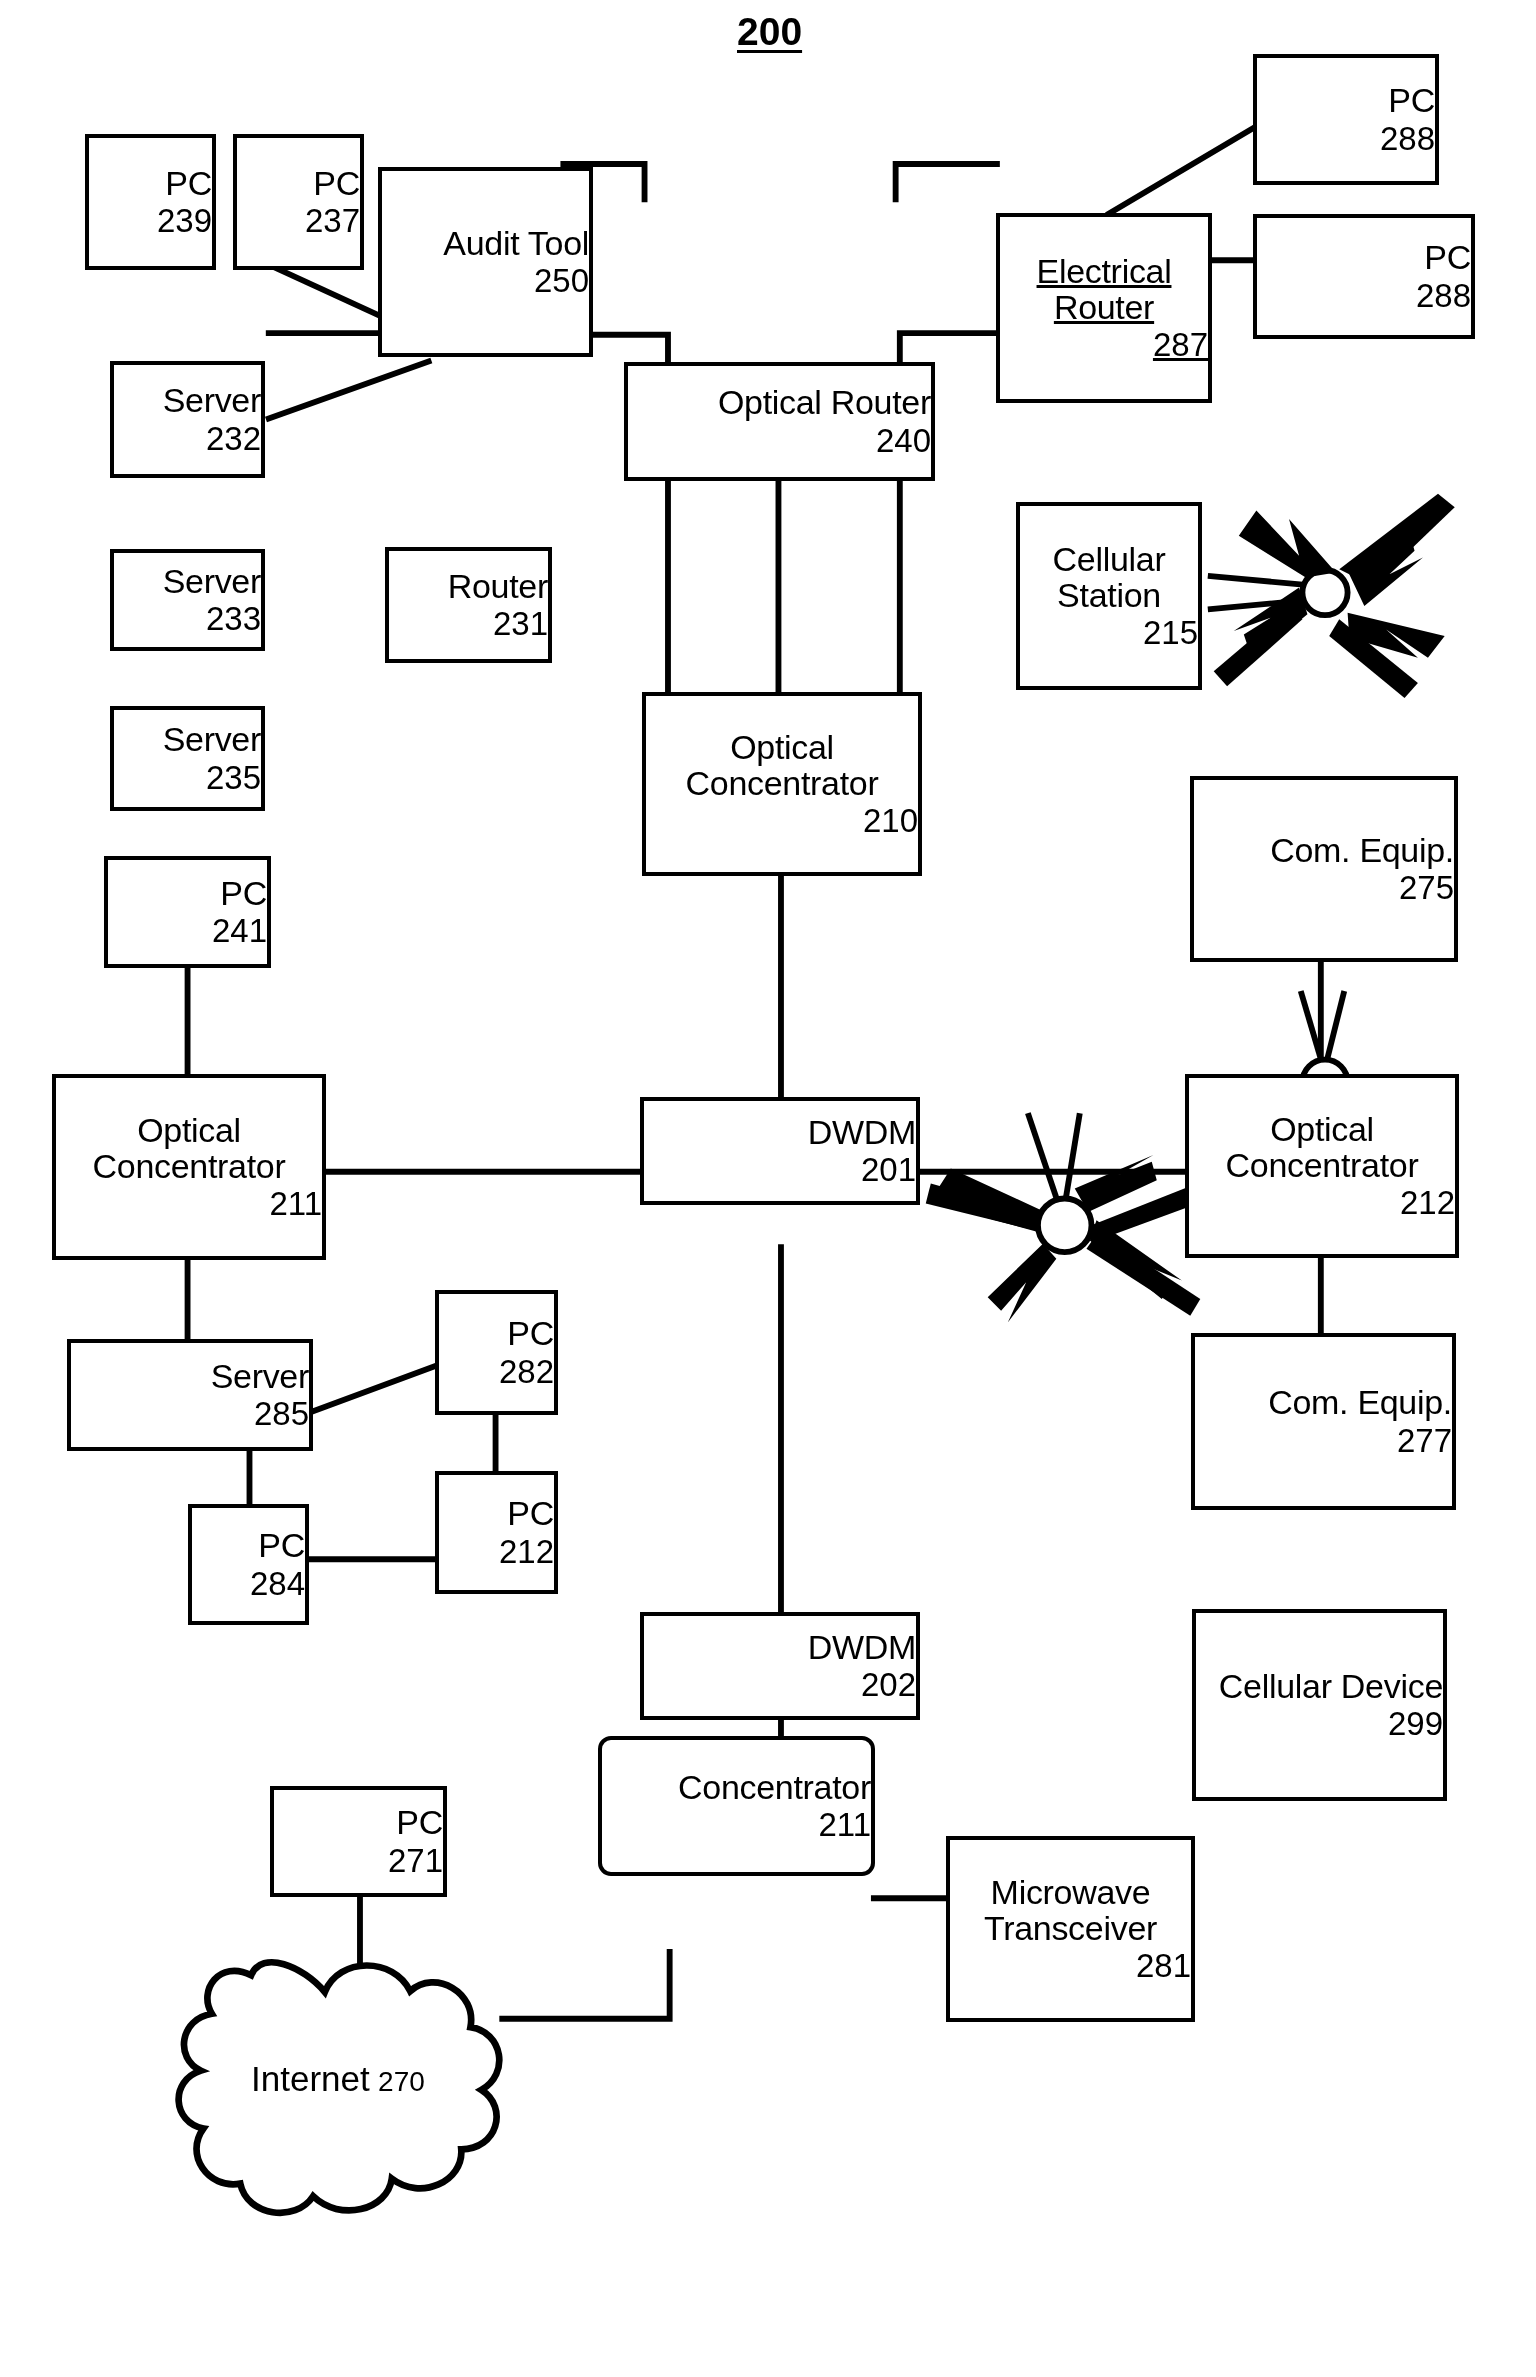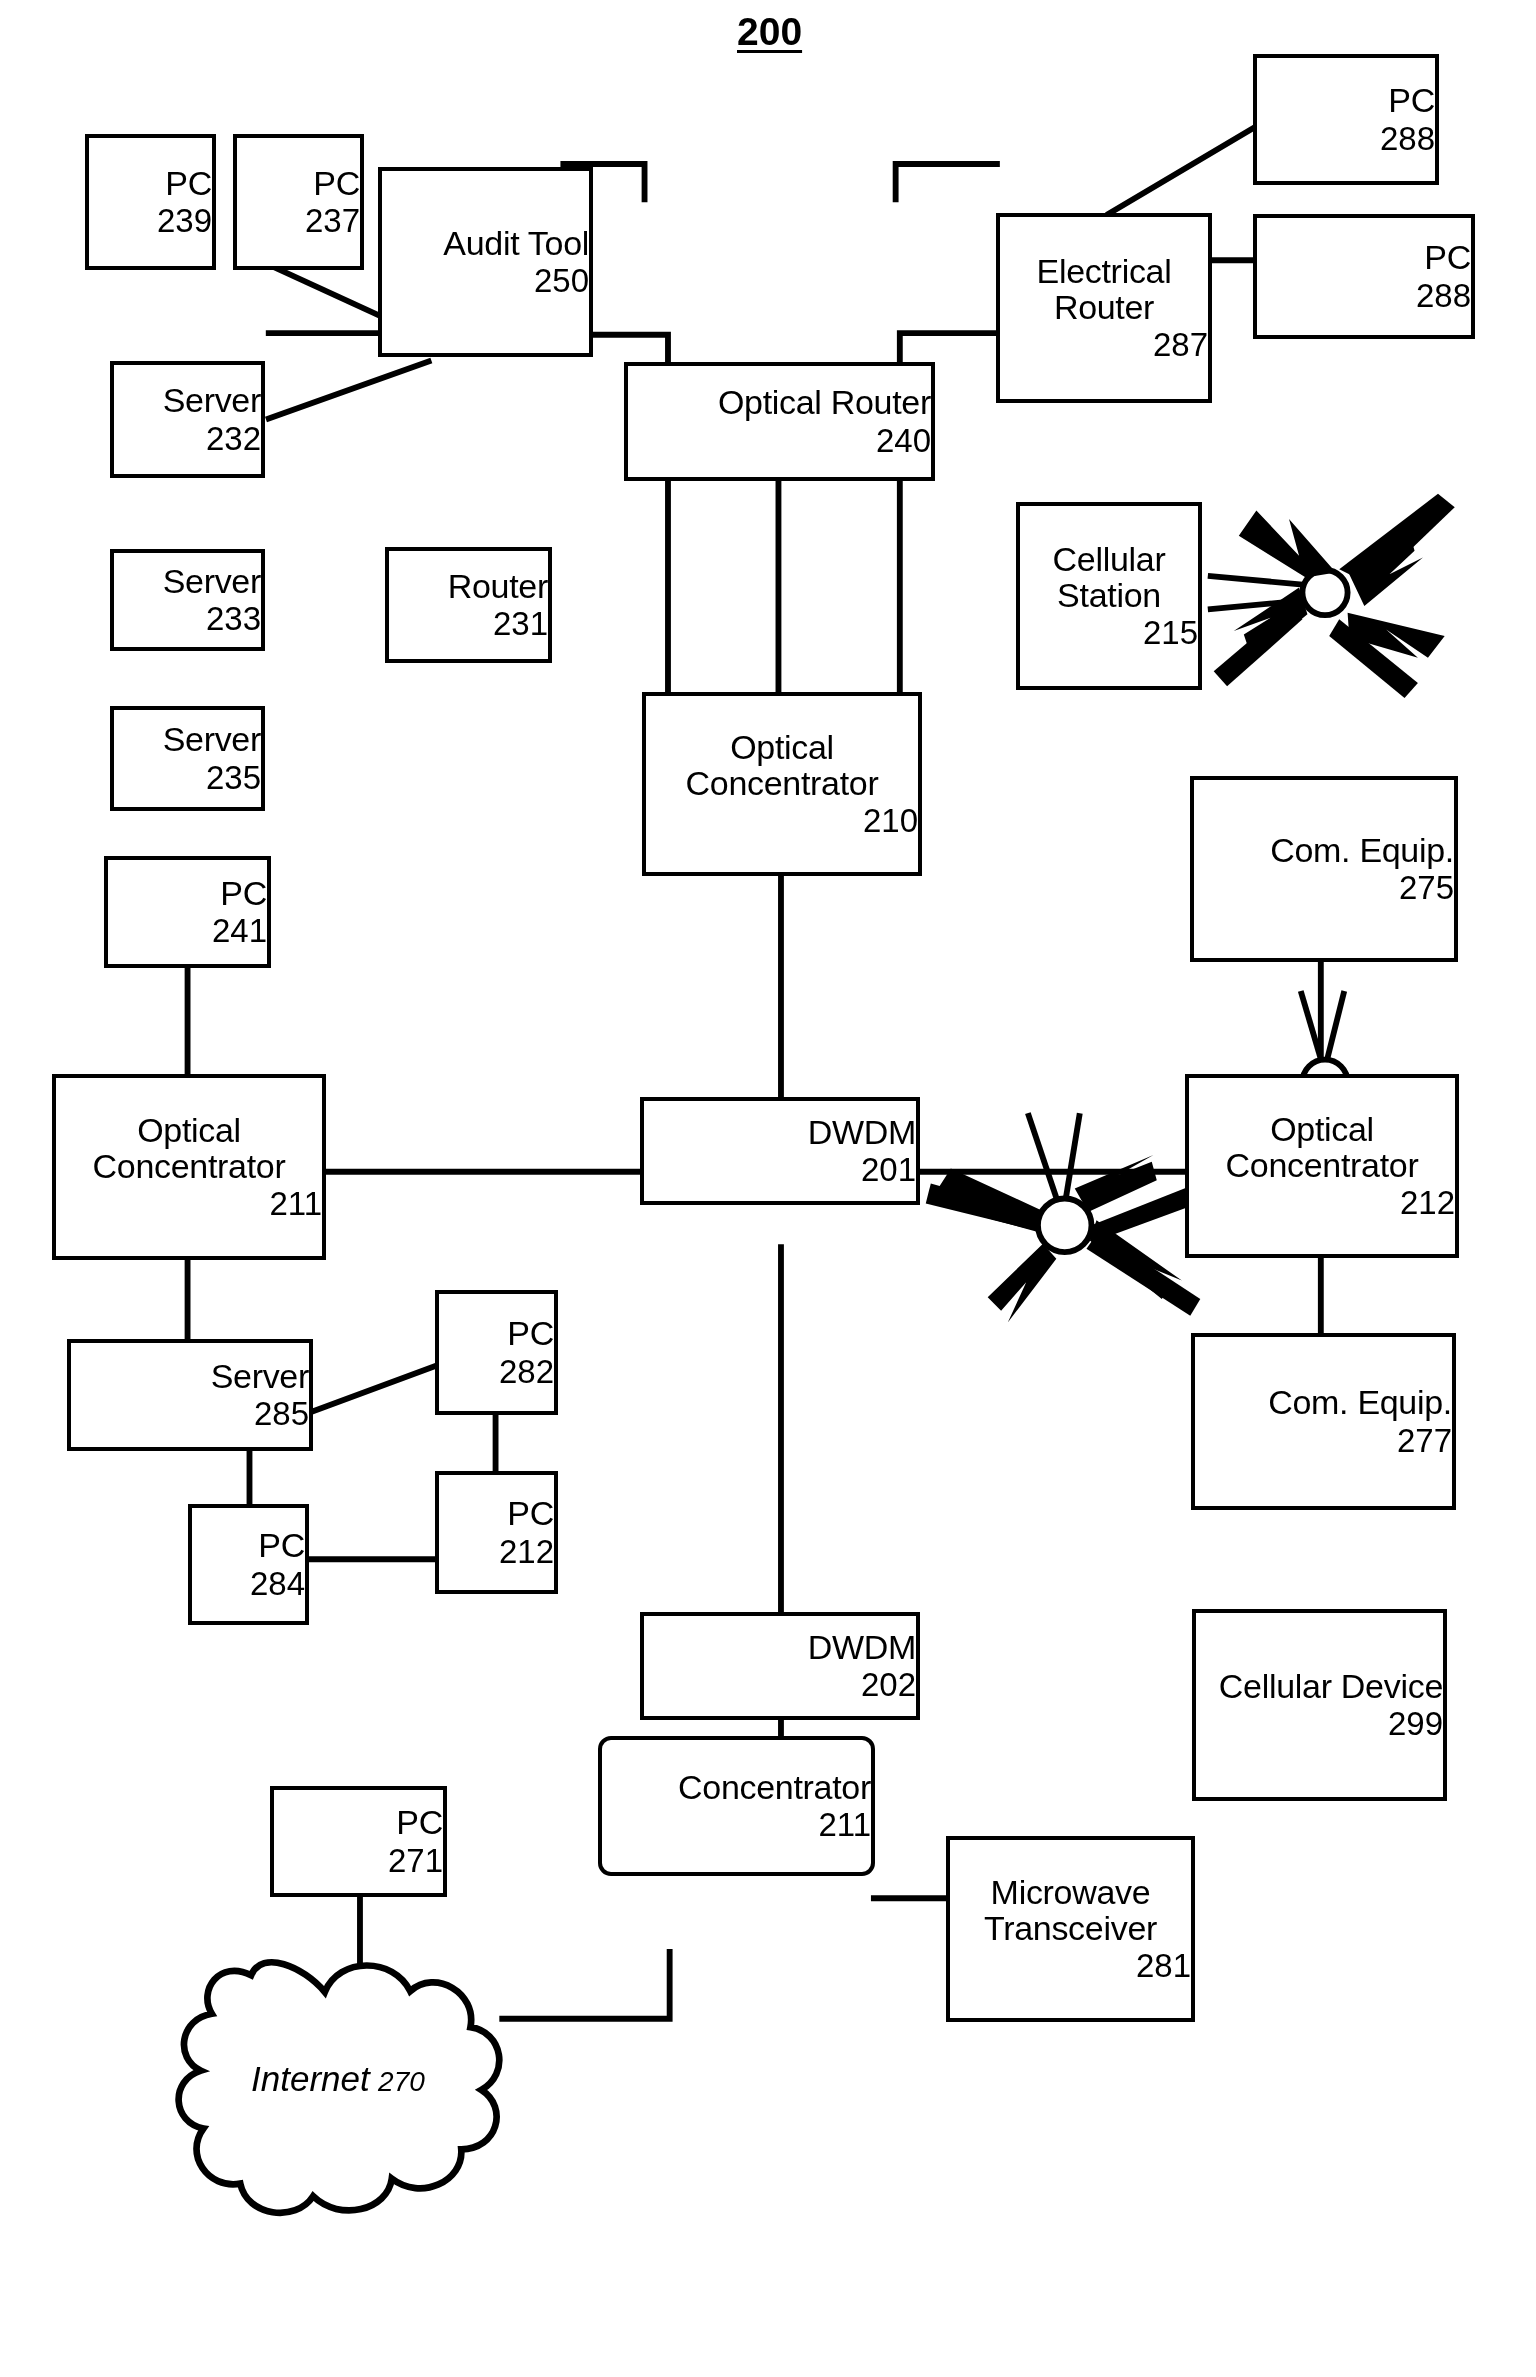--- a/index.html
+++ b/index.html
@@ -219,21 +219,21 @@
   <div class="node" style="left: 110px; top: 361px; width: 155px; height: 117px;">
     <span class="nm">Server</span>
     <span class="ref">232</span>
   </div>
 
   <div class="node" style="left: 624px; top: 362px; width: 311px; height: 119px;">
     <span class="nm">Optical Router</span>
     <span class="ref">240</span>
   </div>
 
-  <div class="node" style="left: 996px; top: 213px; width: 216px; height: 190px;">
+  <div class="node" style="left: 996px; top: 213px; width: 216px; height: 190px; text-decoration: underline;">
     <span class="nm two">Electrical Router</span>
     <span class="ref">287</span>
   </div>
 
   <div class="node" style="left: 1253px; top: 54px; width: 186px; height: 131px;">
     <span class="nm">PC</span>
     <span class="ref">288</span>
   </div>
 
   <div class="node" style="left: 1253px; top: 214px; width: 222px; height: 125px;">
@@ -334,20 +334,20 @@
   <div class="node" style="left: 598px; top: 1736px; width: 277px; height: 140px; border-radius: 13px;">
     <span class="nm">Concentrator</span>
     <span class="ref">211</span>
   </div>
 
   <div class="node" style="left: 946px; top: 1836px; width: 249px; height: 186px;">
     <span class="nm two">Microwave Transceiver</span>
     <span class="ref">281</span>
   </div>
 
-  <div id="cloudlabel" style="left:251px; top:2059px;font-style:italic;">
+  <div id="cloudlabel" style="left:251px; top:2059px;">
     <span class="cl-name">Internet</span>
     <span class="cl-ref">270</span>
   </div>
 
 
 </div>
 
 
 </body></html>

